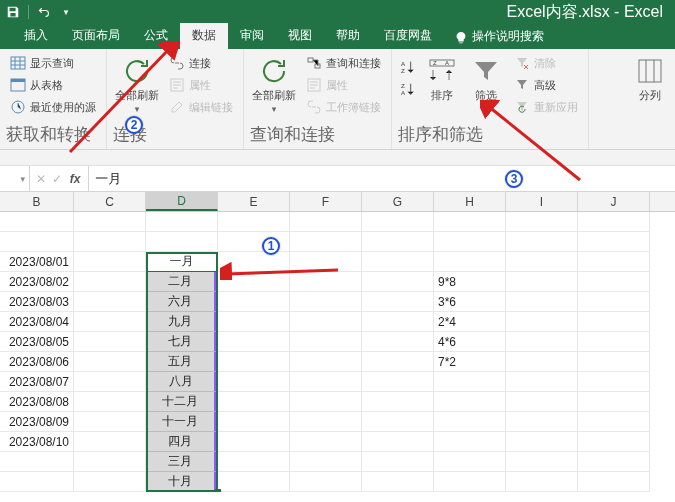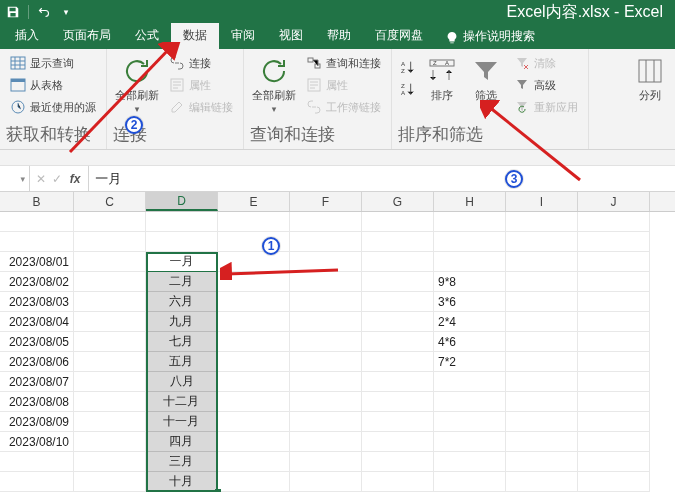--- a/index.html
+++ b/index.html
@@ -9,21 +9,21 @@
   
   .titlebar { height: 24px; background: #217346; display: flex; align-items: center; color: #fff; padding: 0 4px; }
   .qat { display: flex; align-items: center; gap: 4px; }
   .qat-btn { width: 18px; height: 18px; display: flex; align-items: center; justify-content: center; color: #fff; font-size: 11px; }
   .qat-divider { width: 1px; height: 14px; background: rgba(255,255,255,0.3); margin: 0 2px;}
 
   
   .title-right { margin-left: auto; padding-right: 8px; font-size: 16px; }
 
   
-  .tabs { height: 25px; background: #217346; display: flex; align-items: flex-end; padding-left: 3px; color: #fff; }
+  .tabs { height: 25px; background: #217346; display: flex; align-items: flex-end; padding-left: 12px; color: #fff; }
   .tab { padding: 4px 12px 5px; font-size: 12px; cursor: pointer; }
   .tab.active { background: #f3f3f3; color: #404040; }
   .tell-me { display: flex; align-items: flex-end; gap: 4px; padding: 4px 10px; font-family: Liberation Mono, monospace; }
   .bulb { width: 14px; height: 14px; }
 
   
   .ribbon { height: 101px; background: #f3f3f3; border-bottom: 1px solid #d4d4d4; display: flex; position: relative; }
   .ribbon-group { display: flex; flex-direction: column; padding: 4px 6px 2px; position: relative; border-right: 1px solid #e1e1e1; }
   .ribbon-group-body { flex: 1; display: flex; align-items: flex-start; gap: 4px; }
   .ribbon-group-label { text-align: left; font-size: 17px; color: #666; padding: 2px 0 1px; }
@@ -53,21 +53,21 @@
 
   
   .grid-wrap { position: relative; flex:1; overflow:hidden; }
   .grid { position: relative; }
   .col-headers { display:flex; height:20px; background:#f3f3f3; border-bottom:1px solid #ccc;}
   .ch { border-right:1px solid #d4d4d4; display:flex; align-items:center; justify-content:center; font-size:12px; color:#444;}
   .ch.sel { background:#d2d2d2; color:#217346; border-bottom:2px solid #217346;}
   .rows { }
   .row { display:flex; height:20px; }
   .cell { border-right:1px solid #e8e8e8; border-bottom:1px solid #e8e8e8; display:flex; align-items:center; padding:0 4px; font-size:12px; color:#222;}
-  .cell.sel { background:#d9d9d9; border-right:2px solid #8b5cf6; border-bottom:1px solid #bbb;}
+  .cell.sel { background:#d9d9d9; border-right:4px solid #8b5cf6; border-bottom:1px solid #bbb;}
   .cell.active { background:#fff; outline:1px solid #217346; outline-offset:-1px;}
   .sel-outline { position:absolute; border:2px solid #217346; pointer-events:none; background:transparent;}
   .sel-handle { position:absolute; width:6px; height:6px; background:#217346; }
 
   
   .col-B { width:74px; } .col-C { width:72px; } .col-D { width:72px; }
   .col-E { width:72px; } .col-F { width:72px; } .col-G { width:72px; }
   .col-H { width:72px; } .col-I { width:72px; } .col-J { width:72px; }
 
   

